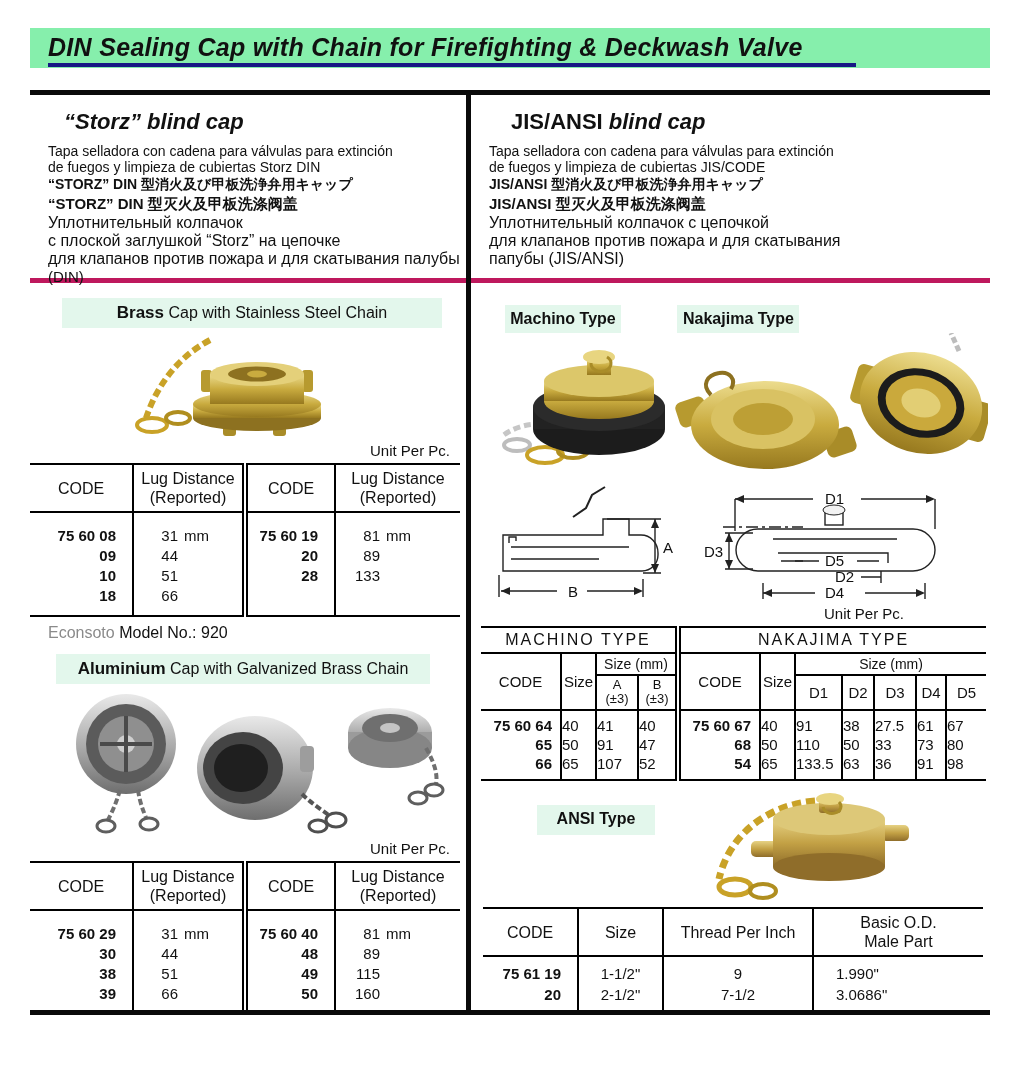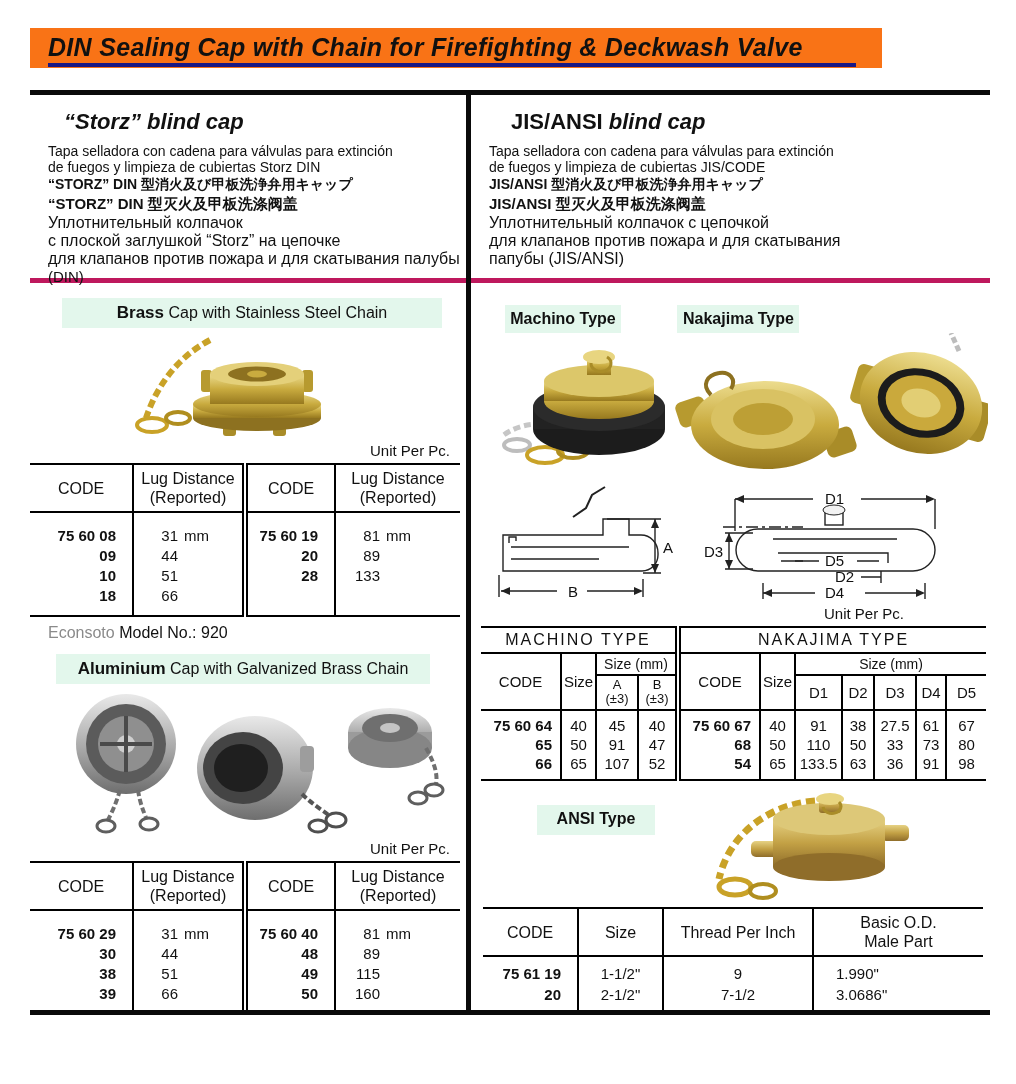--- a/index.html
+++ b/index.html
@@ -2,21 +2,21 @@
 <html><head>
 <meta charset="utf-8">
 <style>
   * { margin:0; padding:0; box-sizing:border-box; }
   html,body { background:#ffffff; }
   body {
     width:1016px; height:1084px; position:relative; overflow:hidden;
     font-family:"Liberation Sans","DejaVu Sans",sans-serif; color:#111;
   }
   
-  .title-banner { position:absolute; left:30px; top:28px; width:852px; height:40px; background:#f97316; }
+  .title-banner { position:absolute; left:30px; top:28px; width:960px; height:40px; background:#86efac; }
   .title-banner h1 { font-size:25px; font-style:italic; font-weight:bold; padding:5px 0 0 18px; letter-spacing:.3px; white-space:nowrap; }
   .title-underline { position:absolute; left:18px; bottom:1px; width:808px; height:4px; background:#181884; }
   .rule-top    { position:absolute; left:30px; top:90px;   width:960px; height:5px; background:#0a0a0a; }
   .rule-bottom { position:absolute; left:30px; top:1010px; width:960px; height:5px; background:#0a0a0a; }
   
   .columns { position:absolute; left:30px; top:95px; width:960px; height:915px; display:flex; }
   .col-left  { width:436px; overflow:hidden; }
   .v-divider { width:5px; background:#0a0a0a; }
   .col-right { flex:1; overflow:hidden; }
   
@@ -56,21 +56,21 @@
   .dbl { border-left:6px double #000; }
   .code-cell { text-align:right; padding-right:16px; font-weight:bold; }
   .val-cell .num  { display:inline-block; width:44px; text-align:right; }
   .val-cell .unit { display:inline-block; width:34px; padding-left:6px; }
   .mn-table { width:505px; margin:4px 0 0 10px; border-top:2px solid #000; border-bottom:2px solid #000; }
   .mn-table th { text-align:center; }
   .mn-table .type-h { font-size:16px; letter-spacing:2px; border-bottom:2px solid #000; padding:3px 0; }
   .mn-table .h2 { font-size:15px; border-bottom:2px solid #000; }
   .mn-table .szmm { font-size:14px; border-bottom:2px solid #000; padding:2px 0; }
   .mn-table .ab { font-size:13px; line-height:14px; border-bottom:2px solid #000; padding:2px 0 3px; }
-  .mn-table td { font-size:15px; text-align:center; padding:1px 0; }
+  .mn-table td { font-size:15px; padding:1px 0; }
   .mn-table td.code { text-align:right; padding-right:8px; font-weight:bold; }
   .mn-table tr.first td { padding-top:6px; }
   .mn-table tr.last  td { padding-bottom:7px; }
   .ansi-table { width:500px; margin:6px 0 0 12px; border-top:2px solid #000; border-bottom:2px solid #000; }
   .ansi-table th { font-size:16px; text-align:center; border-bottom:2px solid #000; padding:4px 0; line-height:19px; }
   .ansi-table td { font-size:15px; line-height:21px; vertical-align:top; }
   .ansi-table tr.first td { padding-top:6px; }
   .ansi-table tr.last  td { padding-bottom:8px; }
   .ansi-table .t-center { text-align:center; }
   .ansi-table .t-left   { text-align:left; padding-left:22px; }
@@ -416,21 +416,21 @@
         <th class="ab cb"><span>B</span><br><span>(±3)</span></th>
         <th class="h2 cb">D1</th>
         <th class="h2 cb">D2</th>
         <th class="h2 cb">D3</th>
         <th class="h2 cb">D4</th>
         <th class="h2 cb">D5</th>
       </tr>
       <tr class="first">
         <td class="code">75 60 64</td>
         <td class="cb">40</td>
-        <td class="cb">45</td>
+        <td class="cb">41</td>
         <td class="cb">40</td>
         <td class="code dbl">75 60 67</td>
         <td class="cb">40</td>
         <td class="cb">91</td>
         <td class="cb">38</td>
         <td class="cb">27.5</td>
         <td class="cb">61</td>
         <td class="cb">67</td>
       </tr>
       <tr>

